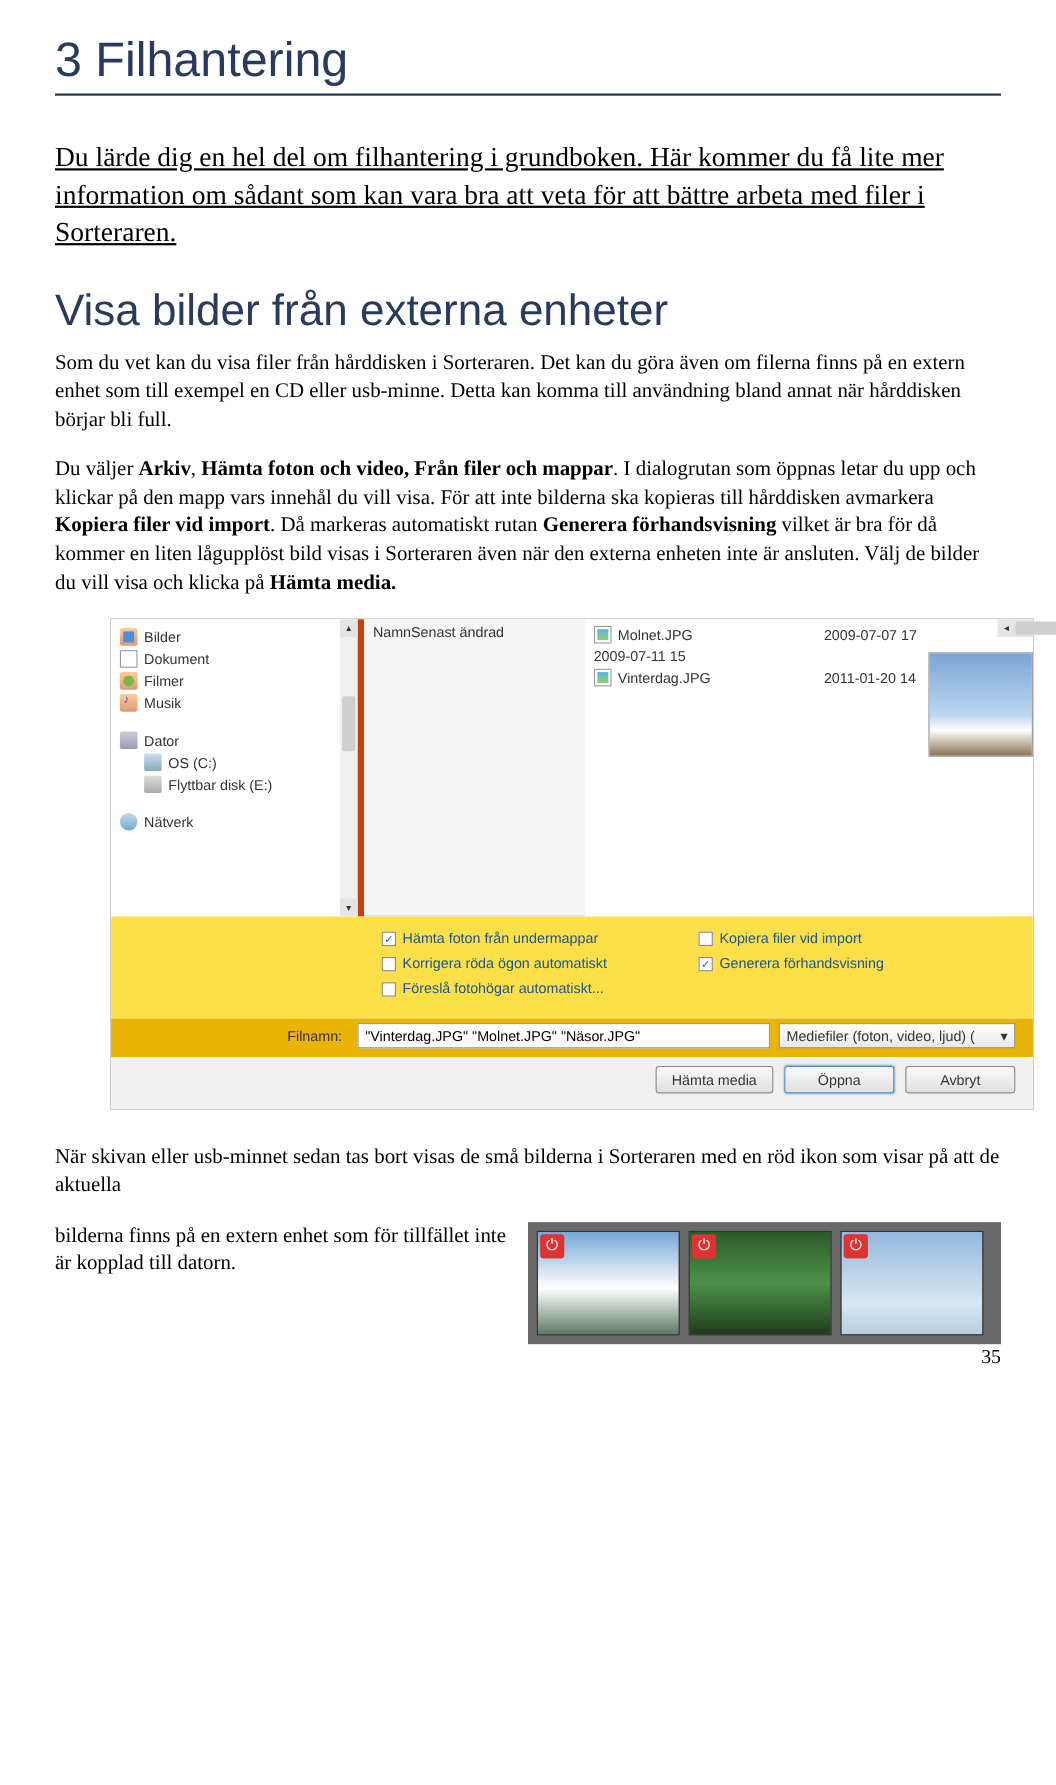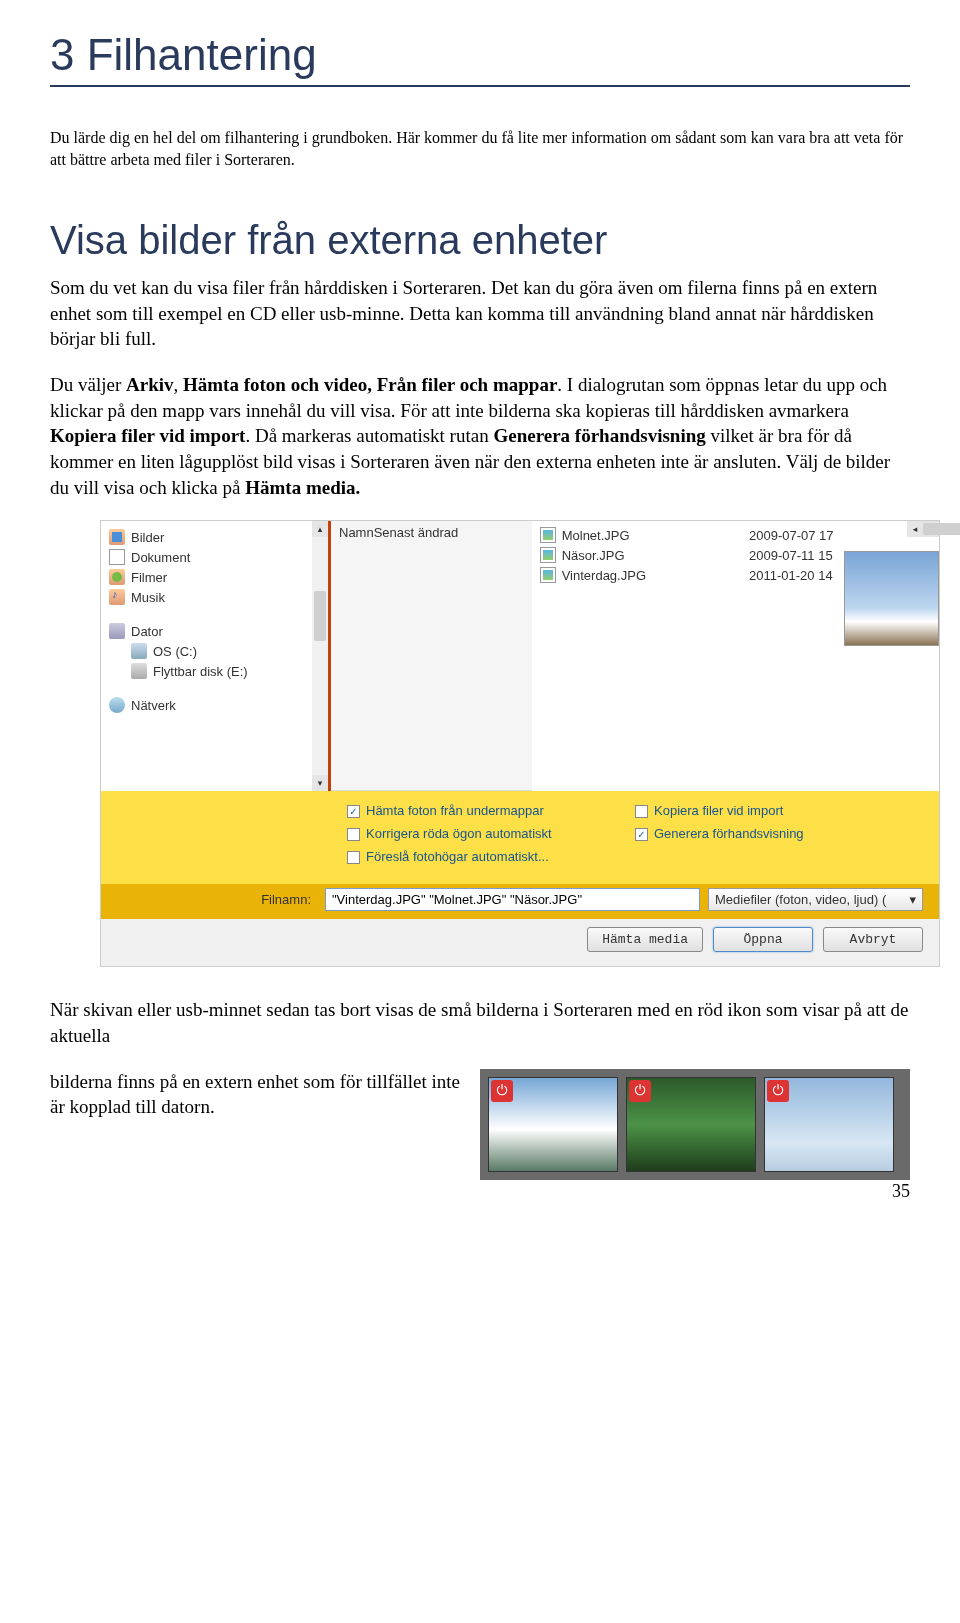--- a/index.html
+++ b/index.html
@@ -14,23 +14,24 @@
   .chapter-title {
     font-family: Arial, Helvetica, sans-serif;
     font-size: 44px;
     font-weight: normal;
     color: #293a5c;
     border-bottom: 2px solid #293a5c;
     padding-bottom: 5px;
     margin-bottom: 40px;
   }
   .intro {
-    font-size: 16px;
+    font-size: 25px;
     line-height: 1.35;
-    margin-bottom: 48px;
+    margin-bottom: 32px;
+    text-decoration: underline;
   }
   .section-title {
     font-family: Arial, Helvetica, sans-serif;
     font-size: 40px;
     font-weight: normal;
     color: #293a5c;
     margin-bottom: 10px;
   }
   .body-text {
     font-size: 19px;
@@ -50,21 +51,21 @@
     color: #333;
     border: 1px solid #ccc;
   }
   .dialog-top {
     display: flex;
     height: 270px;
   }
   .tree {
     width: 230px;
     background: #fff;
-    border-right: 3px solid #c2410c;
+    border-right: 6px solid #c2410c;
     padding: 6px 0 0 8px;
     position: relative;
   }
   .tree-item {
     display: flex;
     align-items: center;
     gap: 6px;
     padding: 2px 0;
   }
   .tree-indent { padding-left: 22px; }
@@ -198,21 +199,20 @@
     gap: 10px;
   }
   .btn {
     min-width: 100px;
     padding: 4px 14px;
     border: 1px solid #888;
     background: linear-gradient(#fafafa,#e0e0e0);
     border-radius: 3px;
     font-size: 13px;
     text-align: center;
-    font-family: Liberation Mono, monospace;
   }
   .btn.primary { border-color: #4f89c8; box-shadow: 0 0 2px #6fa8dc; }
 
   .icon {
     width: 16px; height: 16px;
     display: inline-block;
     flex-shrink: 0;
   }
   .icon-folder-pic { background: linear-gradient(#fc9,#d97); border-radius:2px; position:relative;}
   .icon-folder-pic::after{content:"";position:absolute;inset:3px;background:#4a90d9;}
@@ -339,24 +339,20 @@
       </div>
       <div class="file-list">
         <div class="file-row">
           <div class="fname">
               <span class="icon icon-image"></span>
               <span>Molnet.JPG</span>
             </div>
           <div class="fdate">2009-07-07 17</div>
         </div>
         <div class="file-row">
-          <div class="fname">
-              <span class="icon icon-image"></span>
-              <span>Näsor.JPG</span>
-            </div>
           <div class="fdate">2009-07-11 15</div>
         </div>
         <div class="file-row">
           <div class="fname">
               <span class="icon icon-image"></span>
               <span>Vinterdag.JPG</span>
             </div>
           <div class="fdate">2011-01-20 14</div>
         </div>
       </div>

